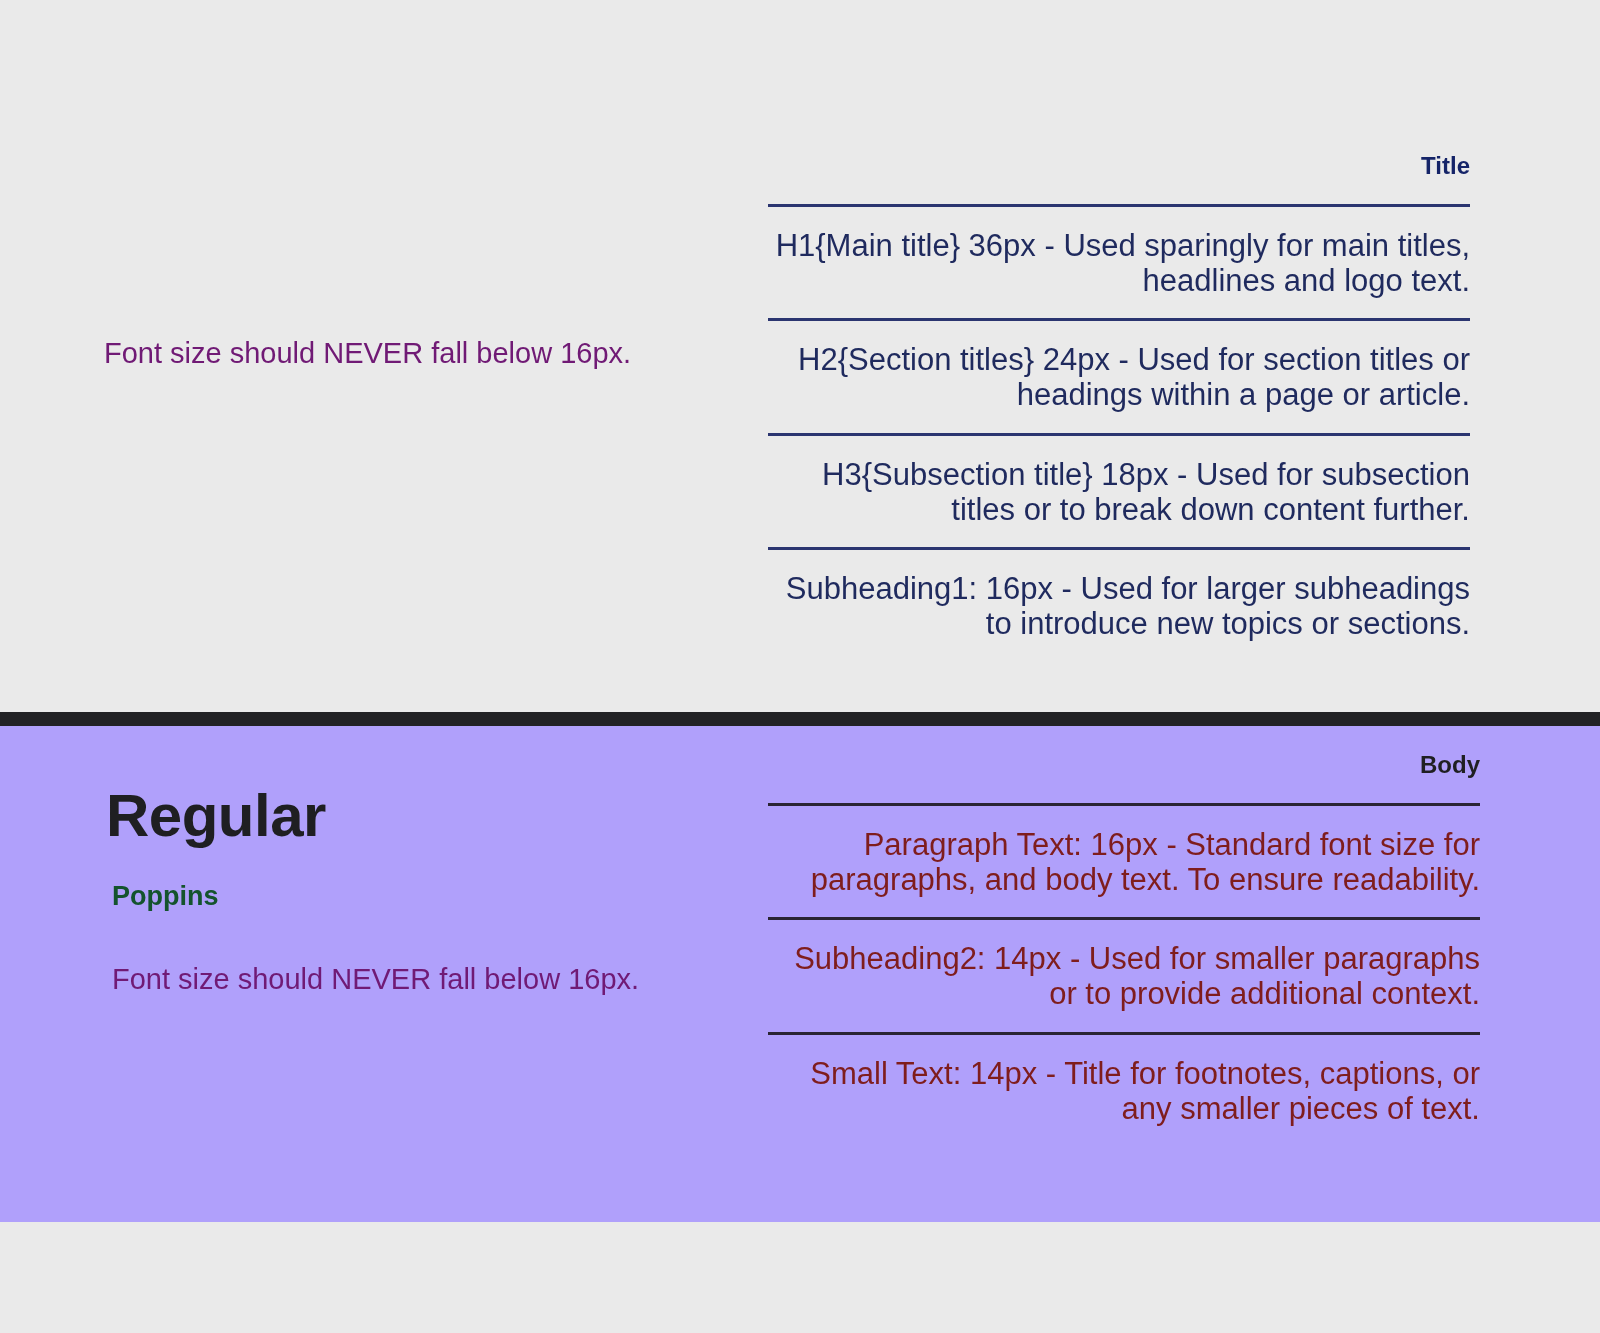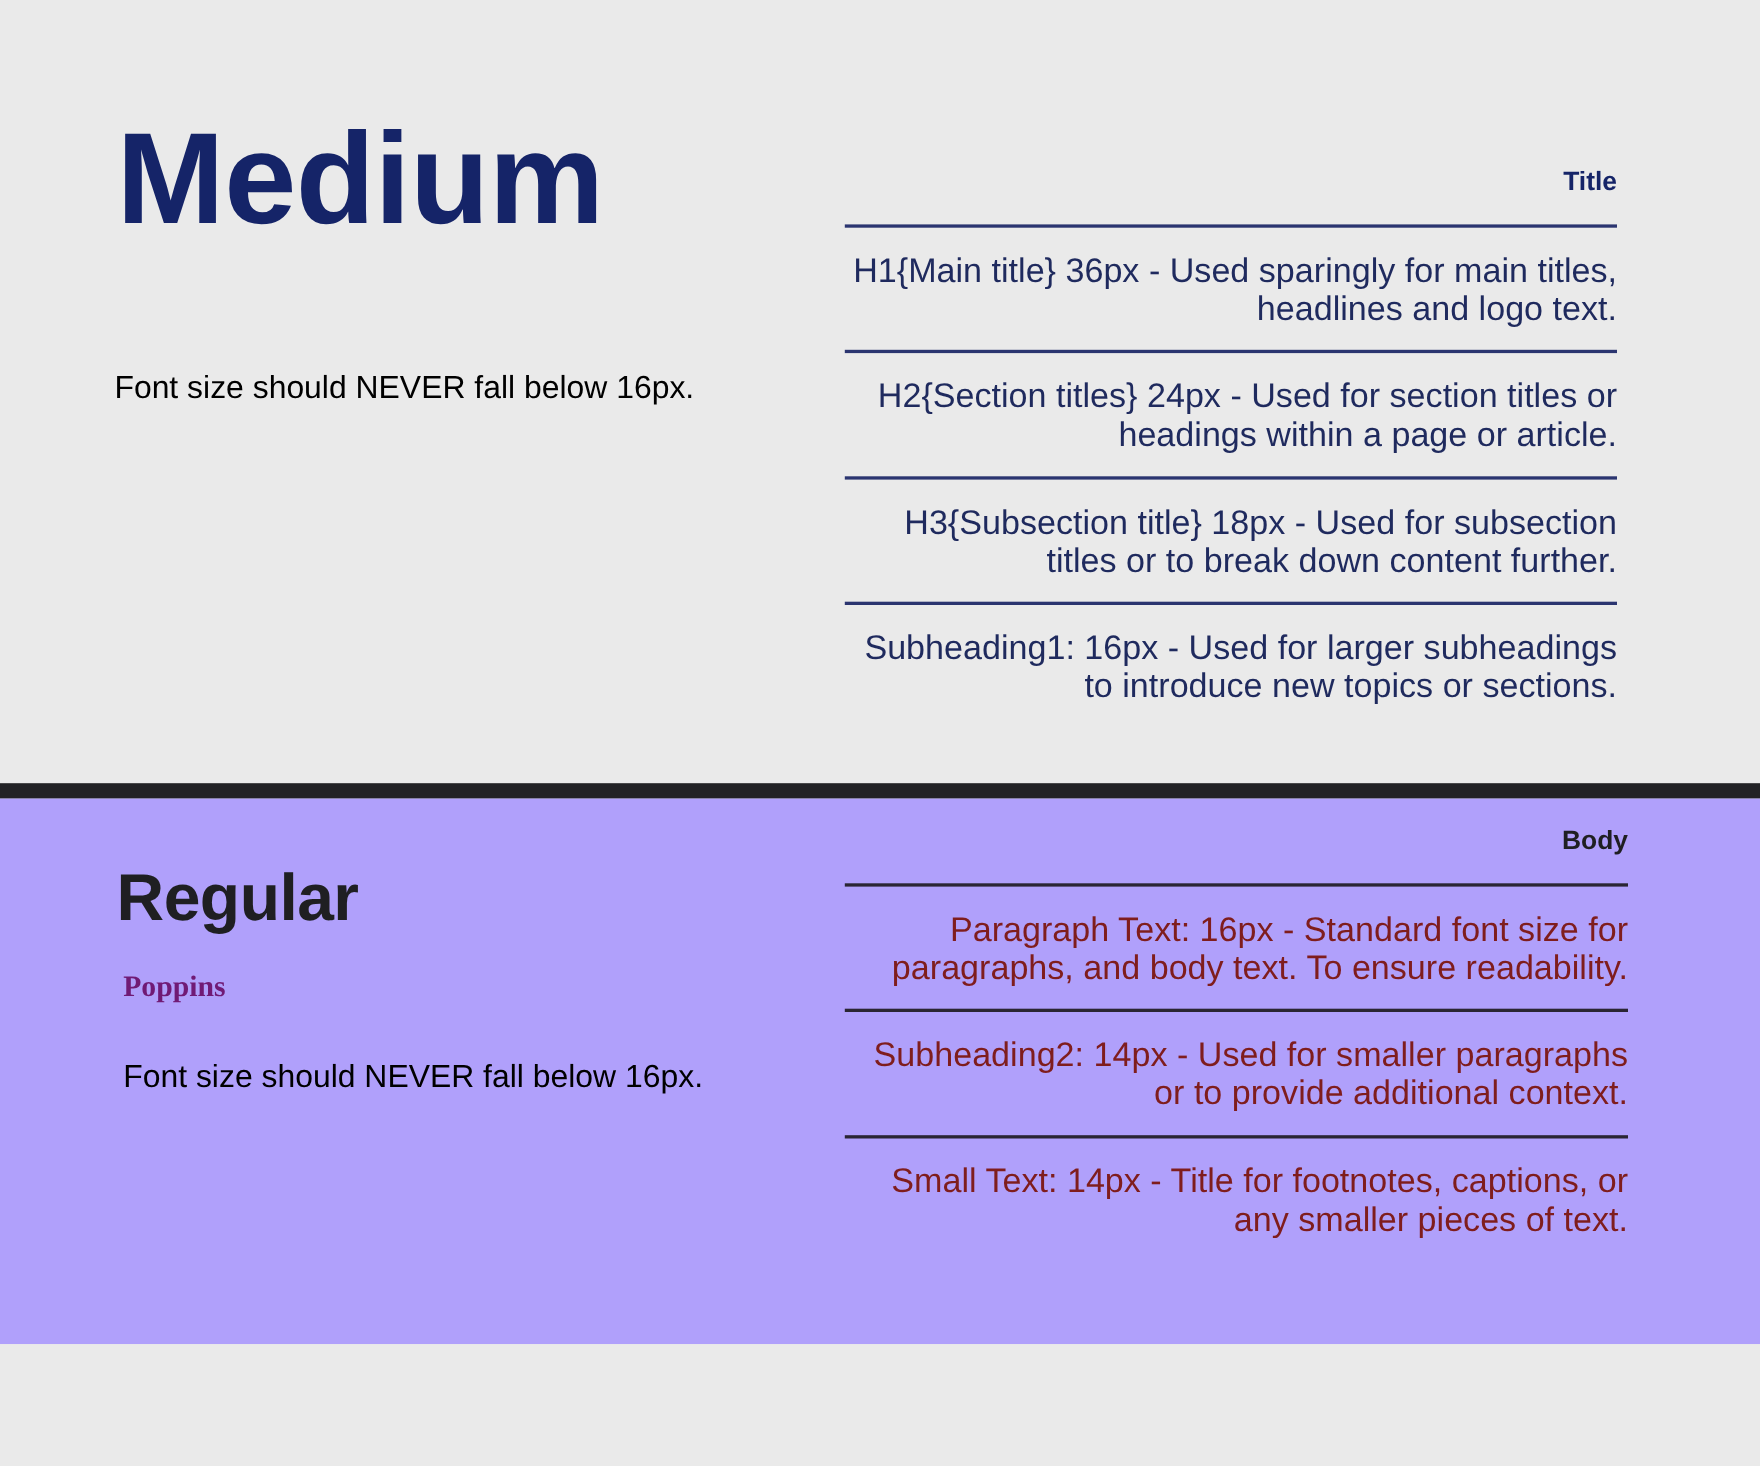--- a/index.html
+++ b/index.html
@@ -72,27 +72,27 @@
     color: #1f1f22;
     font-size: 60px;
   }
   .font-family-name {
     font-weight: 700;
     font-size: 27px;
     margin: 0;
     line-height: 1;
   }
   .font-family-name.navy { color: #152468; }
-  .font-family-name.dark { color: #701a75; font-family: Liberation Serif, serif; }
+  .font-family-name.dark { color: #14532d; }
 
   .min-size-note {
     font-size: 29px;
     line-height: 1.17;
     margin: 0;
-    color: #000000;
+    color: #701a75;
     font-weight: 400;
   }
 
   
   .scale-col {
     position: absolute;
     text-align: right;
   }
   .scale-label {
     font-weight: 700;
@@ -122,23 +122,20 @@
   .scale-entry.navy { color: #1f2a5e; }
   .scale-entry.dark { color: #7f1d1d; text-align: right; }
 </style>
 </head>
 <body>
 
 <div class="page">
 
   <div class="section-title-block">
 
-    <div class="left-col" style="left:106px; top:104px; width:620px;">
-      <p class="weight-name navy">Medium</p>
-    </div>
 
 
     <div class="left-col" style="left:104px; top:337px; width:560px;">
       <p class="min-size-note">Font size should NEVER fall below 16px.</p>
     </div>
 
     <div class="scale-col" style="left:768px; top:128px; width:702px;">
 
       <p class="scale-label navy">Title</p>
 

